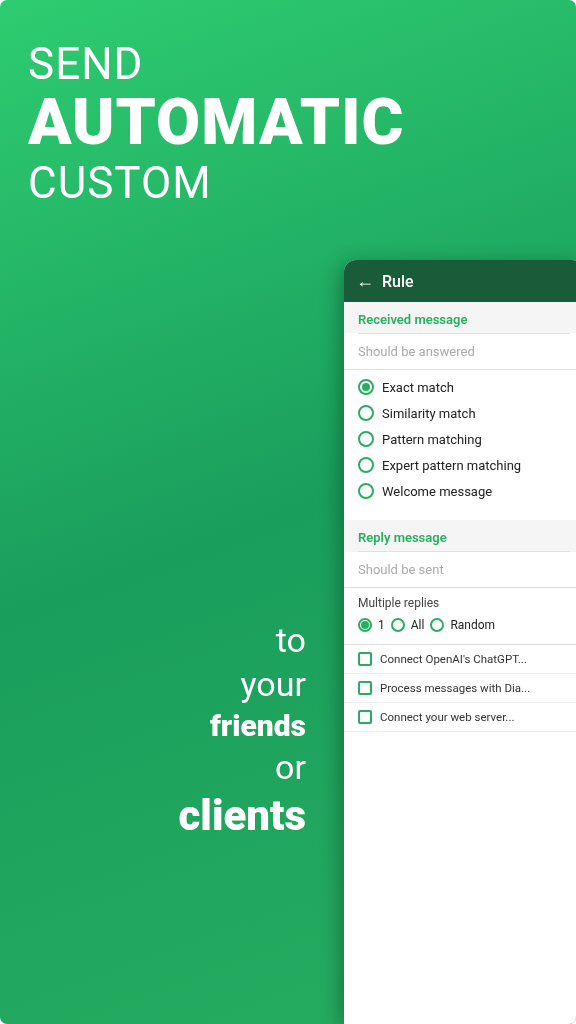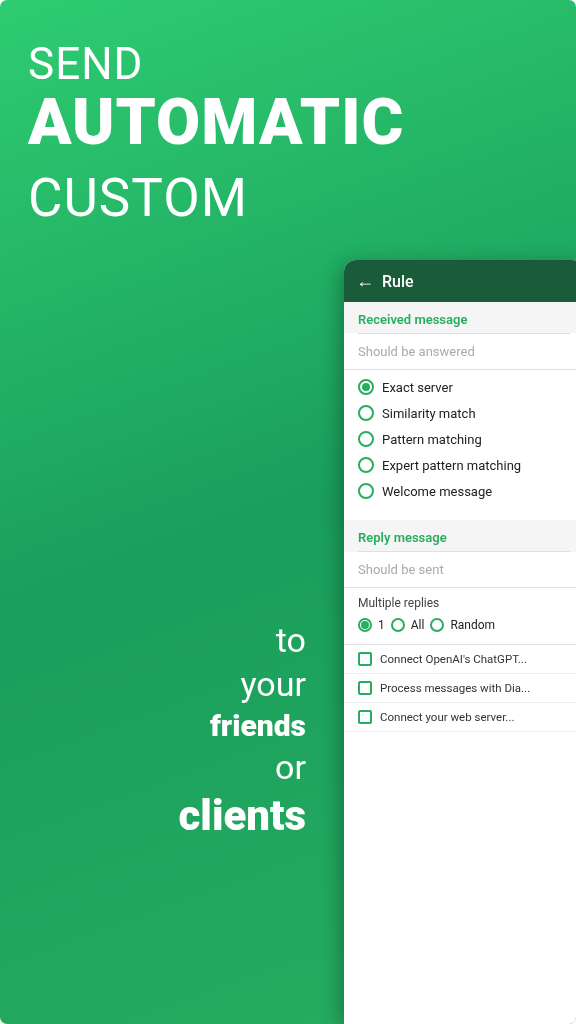--- a/index.html
+++ b/index.html
@@ -30,24 +30,23 @@
       font-size: 44px;
       font-weight: 400;
       letter-spacing: 1px;
     }
     .hero-text .automatic {
       font-size: 64px;
       font-weight: 900;
       letter-spacing: 1px;
     }
     .hero-text .custom {
-      font-size: 53px;
+      font-size: 44px;
       font-weight: 400;
       letter-spacing: 1px;
-      margin-top: 10px;
     }
     .hero-text .replies {
       font-size: 52px;
       font-weight: 900;
       letter-spacing: 1px;
     }
     .bottom-text {
       position: absolute;
       bottom: 180px;
       left: 36px;
@@ -217,21 +216,21 @@
       <span class="topbar-title">Rule</span>
     </div>
 
     <div class="section-label">Received message</div>
     <div class="divider"></div>
     <div class="input-field">Should be answered</div>
 
     <div class="radio-group">
     <div class="radio-item">
           <div class="radio-circle selected"></div>
-          <span>Exact server</span>
+          <span>Exact match</span>
         </div>
         <div class="radio-item">
           <div class="radio-circle"></div>
           <span>Similarity match</span>
         </div>
         <div class="radio-item">
           <div class="radio-circle"></div>
           <span>Pattern matching</span>
         </div>
         <div class="radio-item">

